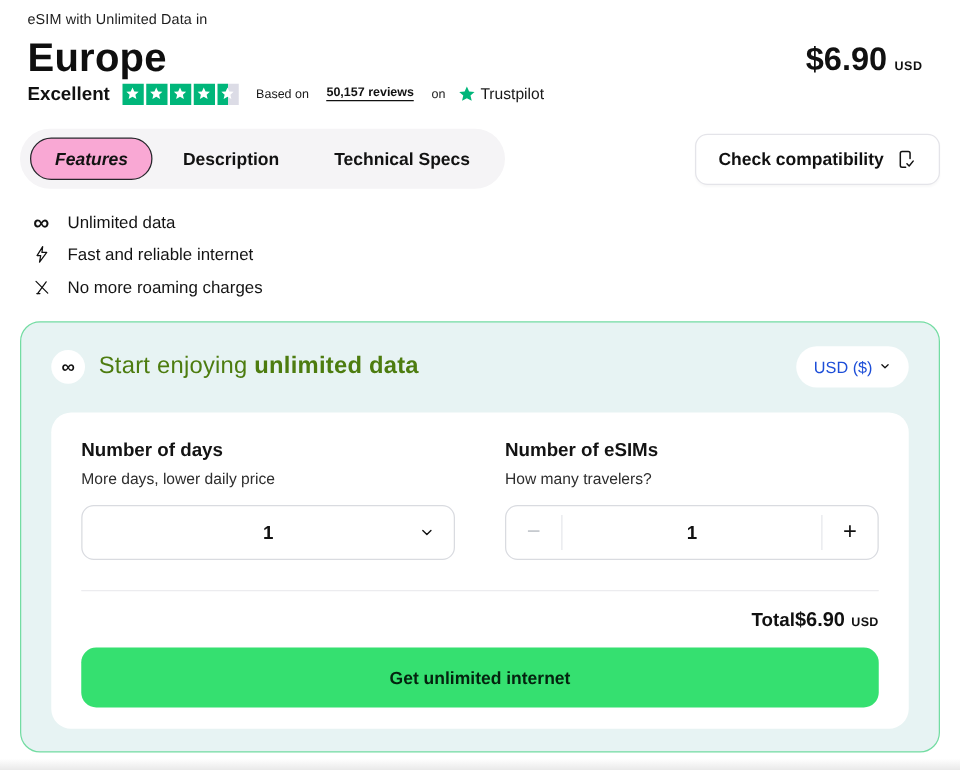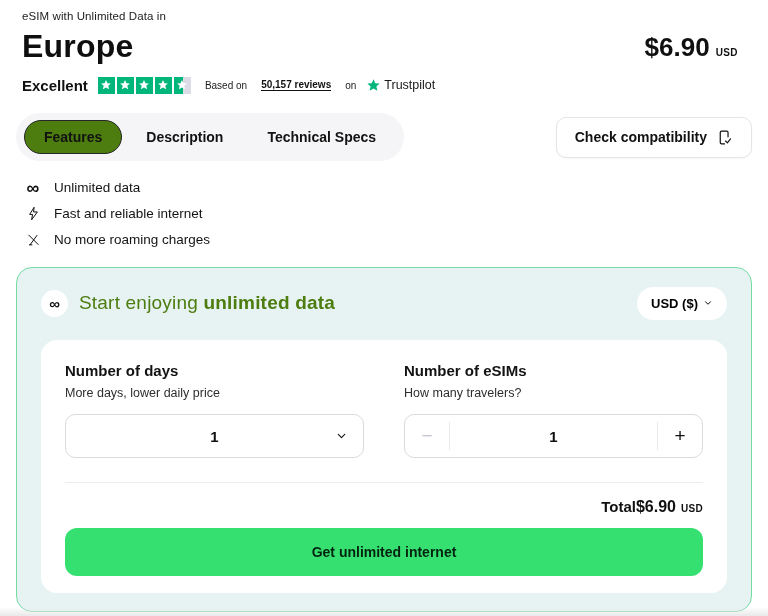--- a/index.html
+++ b/index.html
@@ -13,50 +13,50 @@
 
   
   .top { display: flex; justify-content: space-between; align-items: center; padding: 0 6px; }
   .kicker { font-size: 11.5px; color: #1c1c1c; letter-spacing: .1px; }
   .title { font-size: 32px; font-weight: 600; letter-spacing: .2px; margin-top: 6px; color: #0f0f0f; }
   .price { margin-top: 20px; display: flex; align-items: baseline; gap: 6px; padding-right: 8px; }
   .price-big { font-size: 26px; font-weight: 700; }
   .price-cur { font-size: 10px; font-weight: 700; letter-spacing: .4px; }
 
   
-  .rating { display: flex; align-items: center; gap: 8px; margin-top: 10px; padding: 0 6px; height: 20px; text-align: right; }
+  .rating { display: flex; align-items: center; gap: 8px; padding: 0 6px; height: 20px; text-align: right; }
   .rating-word { font-size: 15px; font-weight: 700; margin-right: 2px; }
   .stars { display: flex; gap: 2px; }
   .star-box { width: 17px; height: 17px; background: #00b67a; display: flex; align-items: center; justify-content: center; }
   .star-box.half { background: linear-gradient(90deg, #00b67a 0 50%, #dcdce6 50% 100%); }
   .based { font-size: 10px; margin-left: 6px; color: #1a1a1a; }
   .reviews-link { font-weight: 700; text-decoration: none; color: #111; border-bottom: 1.5px solid #111; cursor: pointer; }
   .tp-logo { display: flex; align-items: center; gap: 3px; margin-left: 2px; }
   .tp-name { font-size: 12.5px; color: #191919; }
 
   
   .tabs-row { display: flex; justify-content: space-between; align-items: center; margin-top: 18px; }
   .tabs { display: inline-flex; align-items: center; background: #f5f4f6; border-radius: 24px; padding: 7px 8px; gap: 4px; }
   .tab { font-size: 14px; font-weight: 600; color: #121212; padding: 8px 19px; border-radius: 20px; background: transparent; border: 1.5px solid transparent; cursor: pointer; font-family: inherit; }
-  .tab.selected { background: #4d7c0f; border-color: #26262b; }
+  .tab.selected { background: #f9a8d4; border-color: #26262b; font-style: italic; }
   .compat-btn { display: inline-flex; align-items: center; gap: 9px; background: #fff; border: 1px solid #e4e4e9; border-radius: 10px; height: 41px; padding: 0 18px; font-size: 14px; font-weight: 600; font-family: inherit; cursor: pointer; box-shadow: 0 1px 2px rgba(0,0,0,.03); color:#111; }
 
   
   .features { list-style: none; margin-top: 18px; padding: 0 6px; }
   .features li { display: flex; align-items: center; gap: 10px; height: 17px; margin-bottom: 9px; font-size: 13.5px; color: #141414; }
   .feat-ic { width: 22px; display: flex; justify-content: center; align-items: center; color: #111; }
   .inf-glyph { font-size: 18px; font-weight: 600; line-height: 1; }
 
   
   .card { margin-top: 19px; background: #e7f3f3; border: 1px solid #73dca2; border-radius: 16px; padding: 20px 24px; height: 345px; }
   .card-head { display: flex; align-items: center; height: 30px; }
   .inf-badge { width: 27px; height: 27px; background: #fff; border-radius: 50%; display: flex; align-items: center; justify-content: center; font-size: 15px; font-weight: 600; margin-right: 11px; }
   .card-title { font-size: 19px; color: #4d7c0f; letter-spacing: .2px; }
   .card-title b { font-weight: 700; }
-  .cur-pill { margin-left: auto; display: inline-flex; align-items: center; gap: 5px; background: #fff; border: none; border-radius: 17px; height: 33px; padding: 0 14px; font-size: 13px; font-family: inherit; color: #000000; cursor: pointer; font-weight: bold; }
+  .cur-pill { margin-left: auto; display: inline-flex; align-items: center; gap: 5px; background: #fff; border: none; border-radius: 17px; height: 33px; padding: 0 14px; font-size: 13px; font-family: inherit; color: #1d4ed8; cursor: pointer; }
 
   .inner { background: #fff; border-radius: 16px; margin-top: 22px; padding: 22px 24px 17px 24px; height: 253px; }
   .cols { display: flex; gap: 40px; }
   .col { flex: 1; }
   .ctl-label { font-size: 15px; font-weight: 700; color: #131313; }
   .ctl-hint { font-size: 12.5px; color: #2e2e2e; margin-top: 7px; }
   .select { position: relative; margin-top: 14px; height: 44px; border: 1px solid #d9dbe0; border-radius: 10px; display: flex; align-items: center; justify-content: center; font-size: 15px; font-weight: 600; cursor: pointer; background: #fff; }
   .select .chev { position: absolute; right: 15px; top: 50%; transform: translateY(-50%); display: flex; }
   .stepper { margin-top: 14px; height: 44px; border: 1px solid #d9dbe0; border-radius: 10px; display: flex; align-items: center; background: #fff; }
   .step-btn { width: 44px; height: 100%; background: none; border: none; font-size: 19px; font-family: inherit; cursor: pointer; color: #111; }

